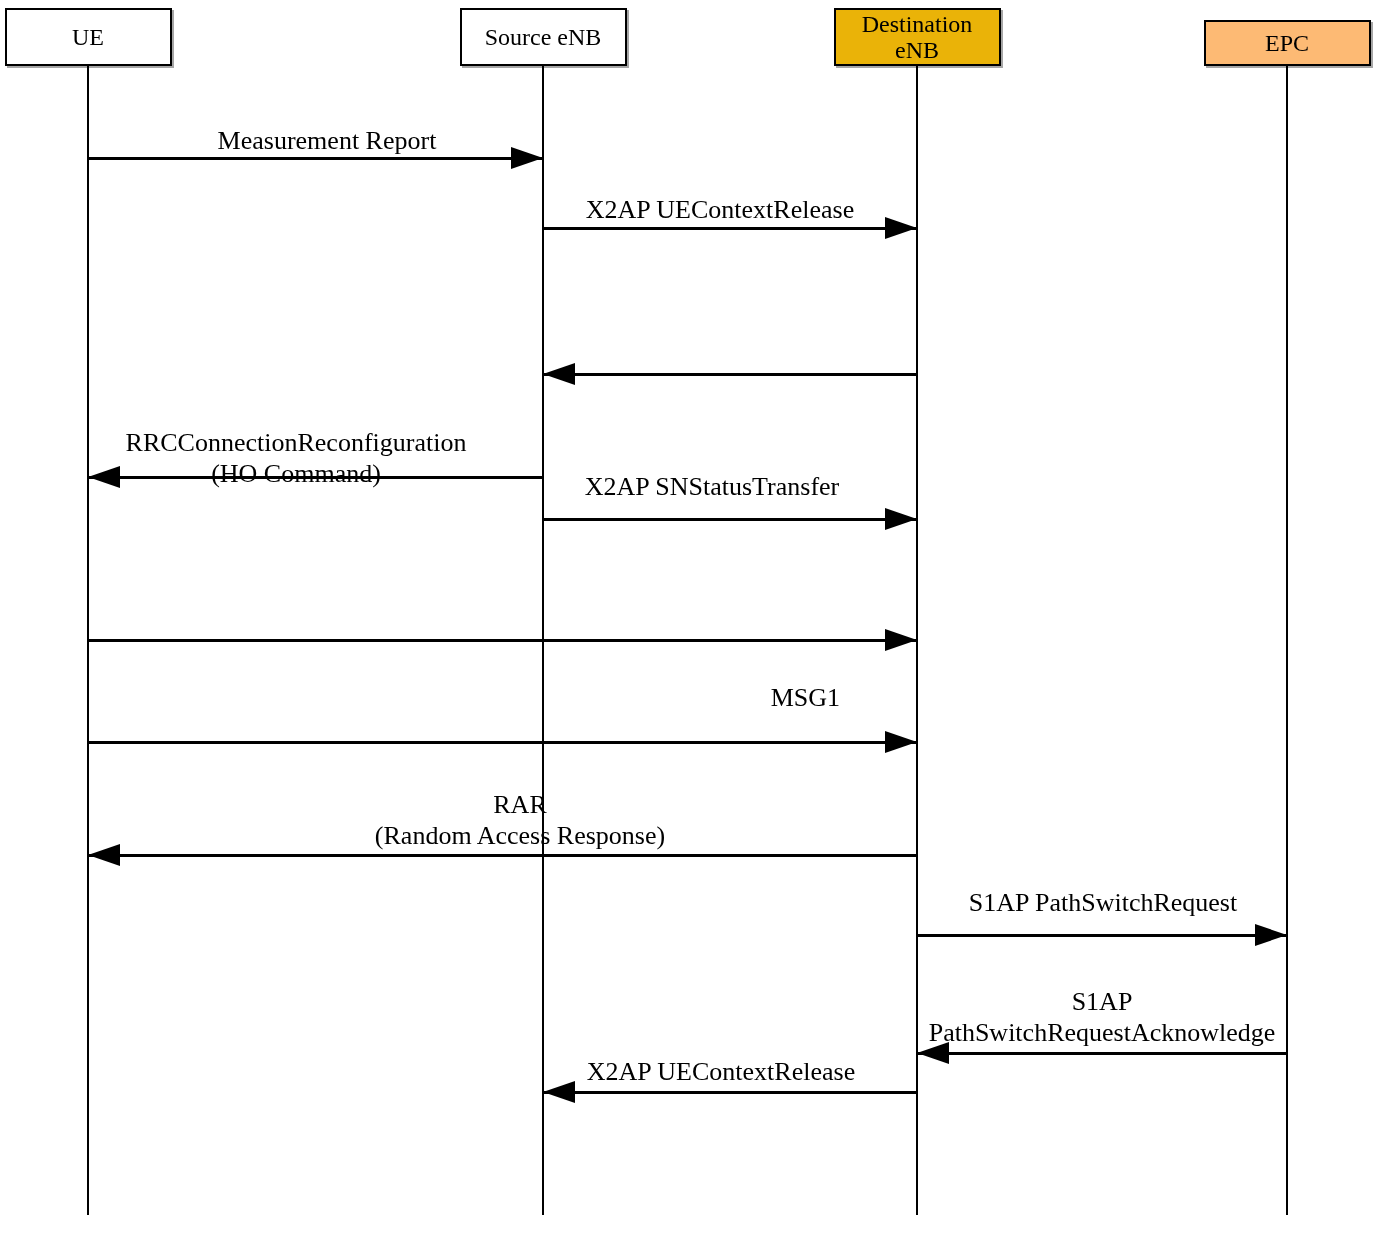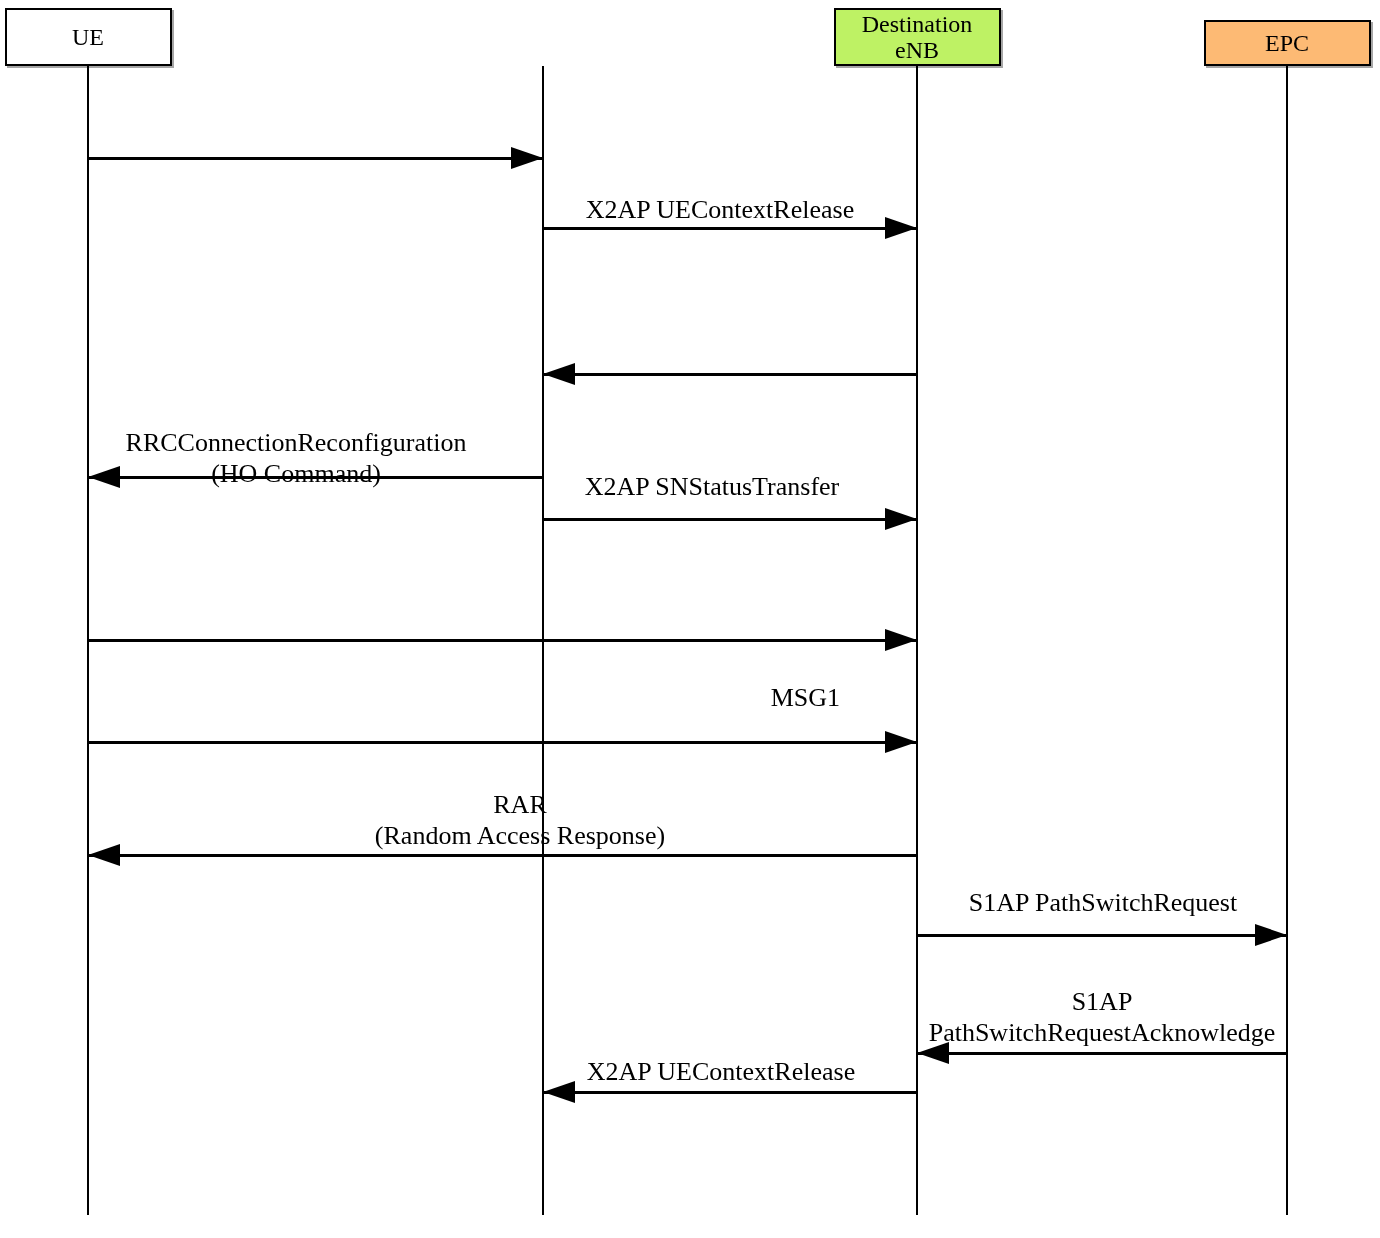--- a/index.html
+++ b/index.html
@@ -51,32 +51,38 @@
   }
 </style>
 </head>
 <body>
 
 <div class="stage" id="stage" style="width: 1380px; height: 1238px; background: rgb(255, 255, 255);">
     <div class="actor-box" style="left: 4.5px; top: 8px; width: 167px; height: 58px; border-color: rgb(0, 0, 0); background: rgb(255, 255, 255);">
       <div>UE</div>
     </div>
     <div class="lifeline" style="left: 87px; top: 66px; height: 1149px; background: rgb(0, 0, 0);"></div>
+    <div class="actor-box" style="left: 459.5px; top: 8px; width: 167px; height: 58px; border-color: rgb(0, 0, 0); background: rgb(255, 255, 255);">
+      <div>Source eNB</div>
+    </div>
     <div class="lifeline" style="left: 542px; top: 66px; height: 1149px; background: rgb(0, 0, 0);"></div>
-    <div class="actor-box" style="left: 833.5px; top: 8px; width: 167px; height: 58px; border-color: rgb(0, 0, 0); background: #bef264;">
+    <div class="actor-box" style="left: 833.5px; top: 8px; width: 167px; height: 58px; border-color: rgb(0, 0, 0); background: #eab308;">
       <div>Destination</div>
       <div>eNB</div>
     </div>
     <div class="lifeline" style="left: 916px; top: 66px; height: 1149px; background: rgb(0, 0, 0);"></div>
     <div class="actor-box" style="left: 1203.5px; top: 20px; width: 167px; height: 46px; border-color: rgb(0, 0, 0); background: #fdba74;">
       <div>EPC</div>
     </div>
     <div class="lifeline" style="left: 1286px; top: 66px; height: 1149px; background: rgb(0, 0, 0);"></div>
     <div class="msg-line" style="left: 88px; top: 157px; width: 455px; background: rgb(0, 0, 0);"></div>
     <div class="arrowhead" style="top: 147px; border-top: 11px solid transparent; border-bottom: 11px solid transparent; left: 511px; border-left: 32px solid rgb(0, 0, 0);"></div>
+    <div class="msg-label" style="left: 7px; width: 640px; top: 125px; color: rgb(0, 0, 0);">
+      <div>Measurement Report</div>
+    </div>
     <div class="msg-line" style="left: 543px; top: 227px; width: 374px; background: rgb(0, 0, 0);"></div>
     <div class="arrowhead" style="top: 217px; border-top: 11px solid transparent; border-bottom: 11px solid transparent; left: 885px; border-left: 32px solid rgb(0, 0, 0);"></div>
     <div class="msg-label" style="left: 400px; width: 640px; top: 194px; color: rgb(0, 0, 0);">
       <div>X2AP UEContextRelease</div>
     </div>
     <div class="msg-line" style="left: 543px; top: 373px; width: 374px; background: rgb(0, 0, 0);"></div>
     <div class="arrowhead" style="top: 363px; border-top: 11px solid transparent; border-bottom: 11px solid transparent; left: 543px; border-right: 32px solid rgb(0, 0, 0);"></div>
     <div class="msg-line" style="left: 88px; top: 476px; width: 455px; background: rgb(0, 0, 0);"></div>
     <div class="arrowhead" style="top: 466px; border-top: 11px solid transparent; border-bottom: 11px solid transparent; left: 88px; border-right: 32px solid rgb(0, 0, 0);"></div>
     <div class="msg-label" style="left: -24px; width: 640px; top: 427px; color: rgb(0, 0, 0);">

